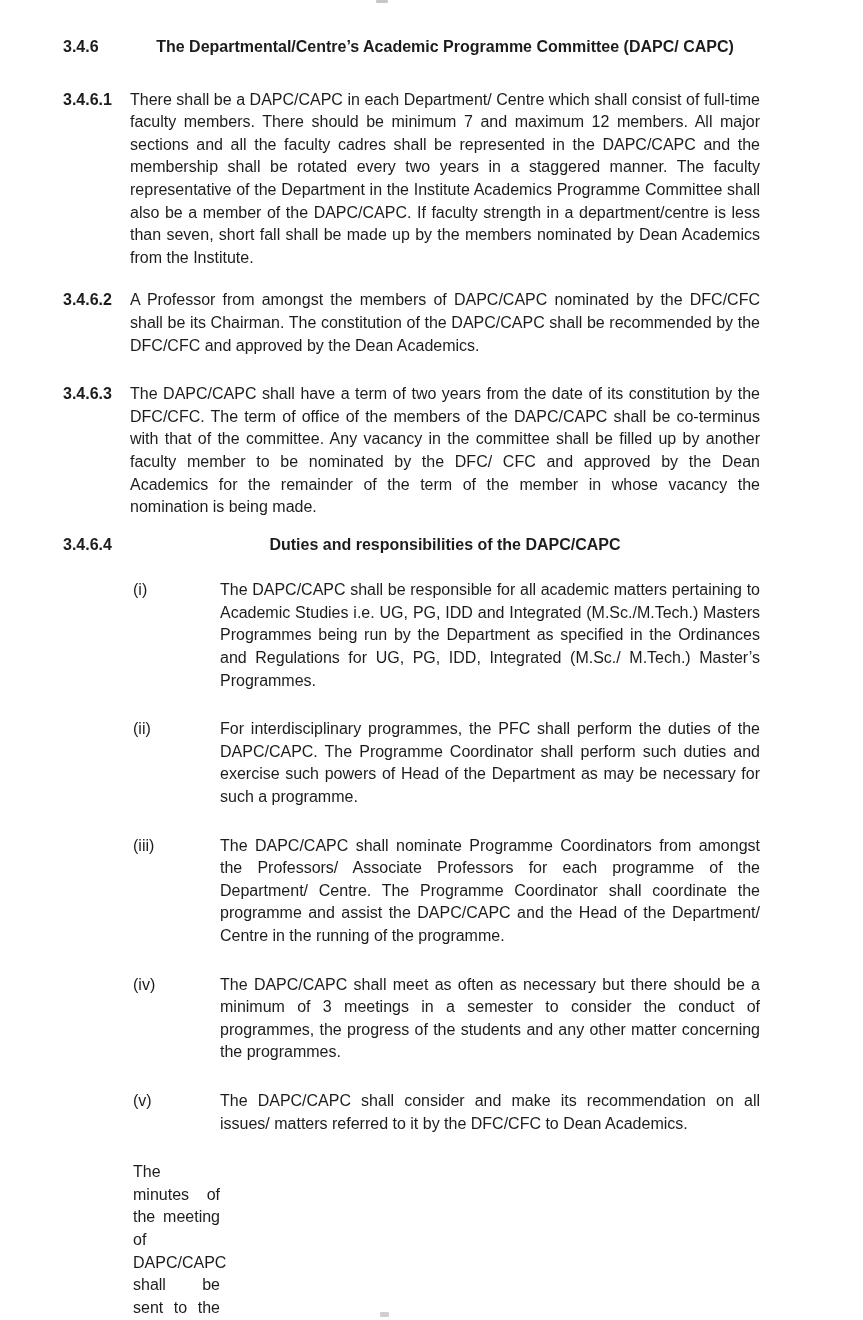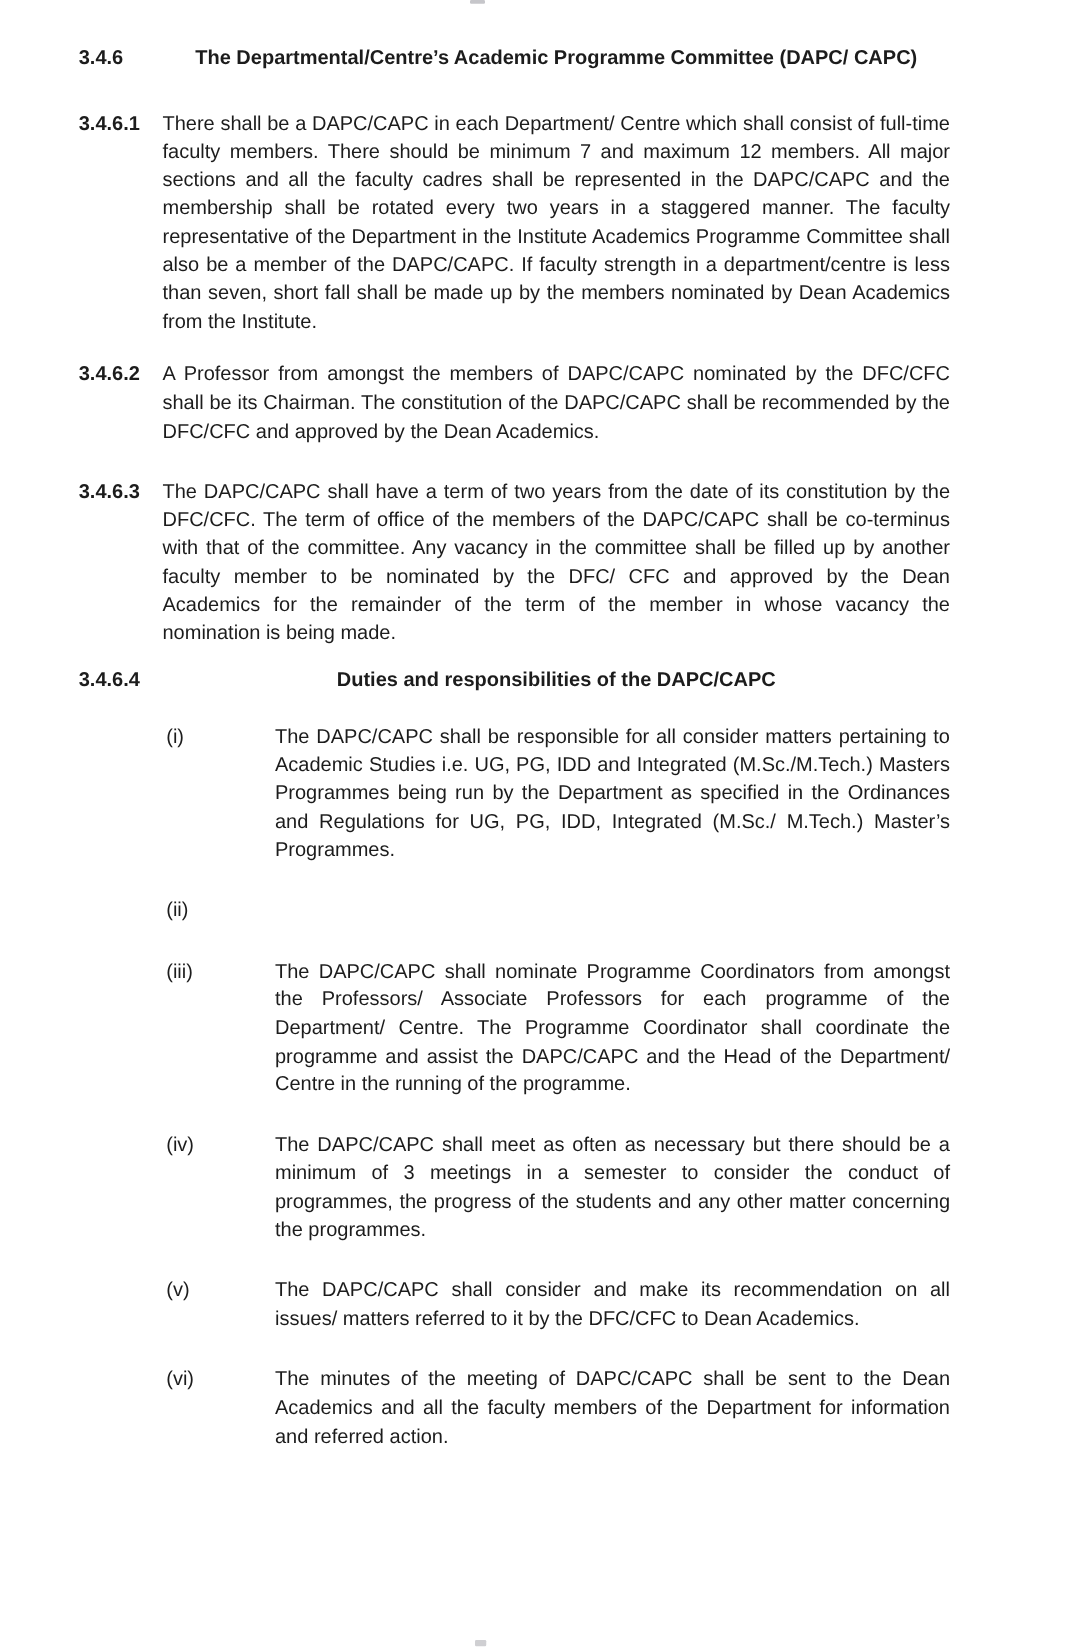--- a/index.html
+++ b/index.html
@@ -65,44 +65,44 @@
 
     <div class="sec head m-subhead">
       <span class="num">3.4.6.4</span>
       <span class="txt">Duties and responsibilities of the DAPC/CAPC</span>
     </div>
 
     <div class="duties-list">
 
       <div class="item">
         <span class="marker">(i)</span>
-        <span class="itxt">The DAPC/CAPC shall be responsible for all consider matters pertaining to Academic Studies i.e. UG, PG, IDD and Integrated (M.Sc./M.Tech.) Masters Programmes being run by the Department as specified in the Ordinances and Regulations for UG, PG, IDD, Integrated (M.Sc./ M.Tech.) Master’s Programmes.</span>
+        <span class="itxt">The DAPC/CAPC shall be responsible for all academic matters pertaining to Academic Studies i.e. UG, PG, IDD and Integrated (M.Sc./M.Tech.) Masters Programmes being run by the Department as specified in the Ordinances and Regulations for UG, PG, IDD, Integrated (M.Sc./ M.Tech.) Master’s Programmes.</span>
       </div>
 
       <div class="item">
         <span class="marker">(ii)</span>
+        <span class="itxt">For interdisciplinary programmes, the PFC shall perform the duties of the DAPC/CAPC. The Programme Coordinator shall perform such duties and exercise such powers of Head of the Department as may be necessary for such a programme.</span>
       </div>
 
       <div class="item">
         <span class="marker">(iii)</span>
         <span class="itxt">The DAPC/CAPC shall nominate Programme Coordinators from amongst the Professors/ Associate Professors for each programme of the Department/ Centre. The Programme Coordinator shall coordinate the programme and assist the DAPC/CAPC and the Head of the Department/ Centre in the running of the programme.</span>
       </div>
 
       <div class="item">
         <span class="marker">(iv)</span>
         <span class="itxt">The DAPC/CAPC shall meet as often as necessary but there should be a minimum of 3 meetings in a semester to consider the conduct of programmes, the progress of the students and any other matter concerning the programmes.</span>
       </div>
 
       <div class="item">
         <span class="marker">(v)</span>
         <span class="itxt">The DAPC/CAPC shall consider and make its recommendation on all issues/ matters referred to it by the DFC/CFC to Dean Academics.</span>
       </div>
 
       <div class="item">
-        <span class="marker">(vi)</span>
         <span class="itxt">The minutes of the meeting of DAPC/CAPC shall be sent to the Dean Academics and all the faculty members of the Department for information and referred action.</span>
       </div>
 
     </div>
   </div>
 
   <div class="artifact bottom"></div>
 
 </div>
 

